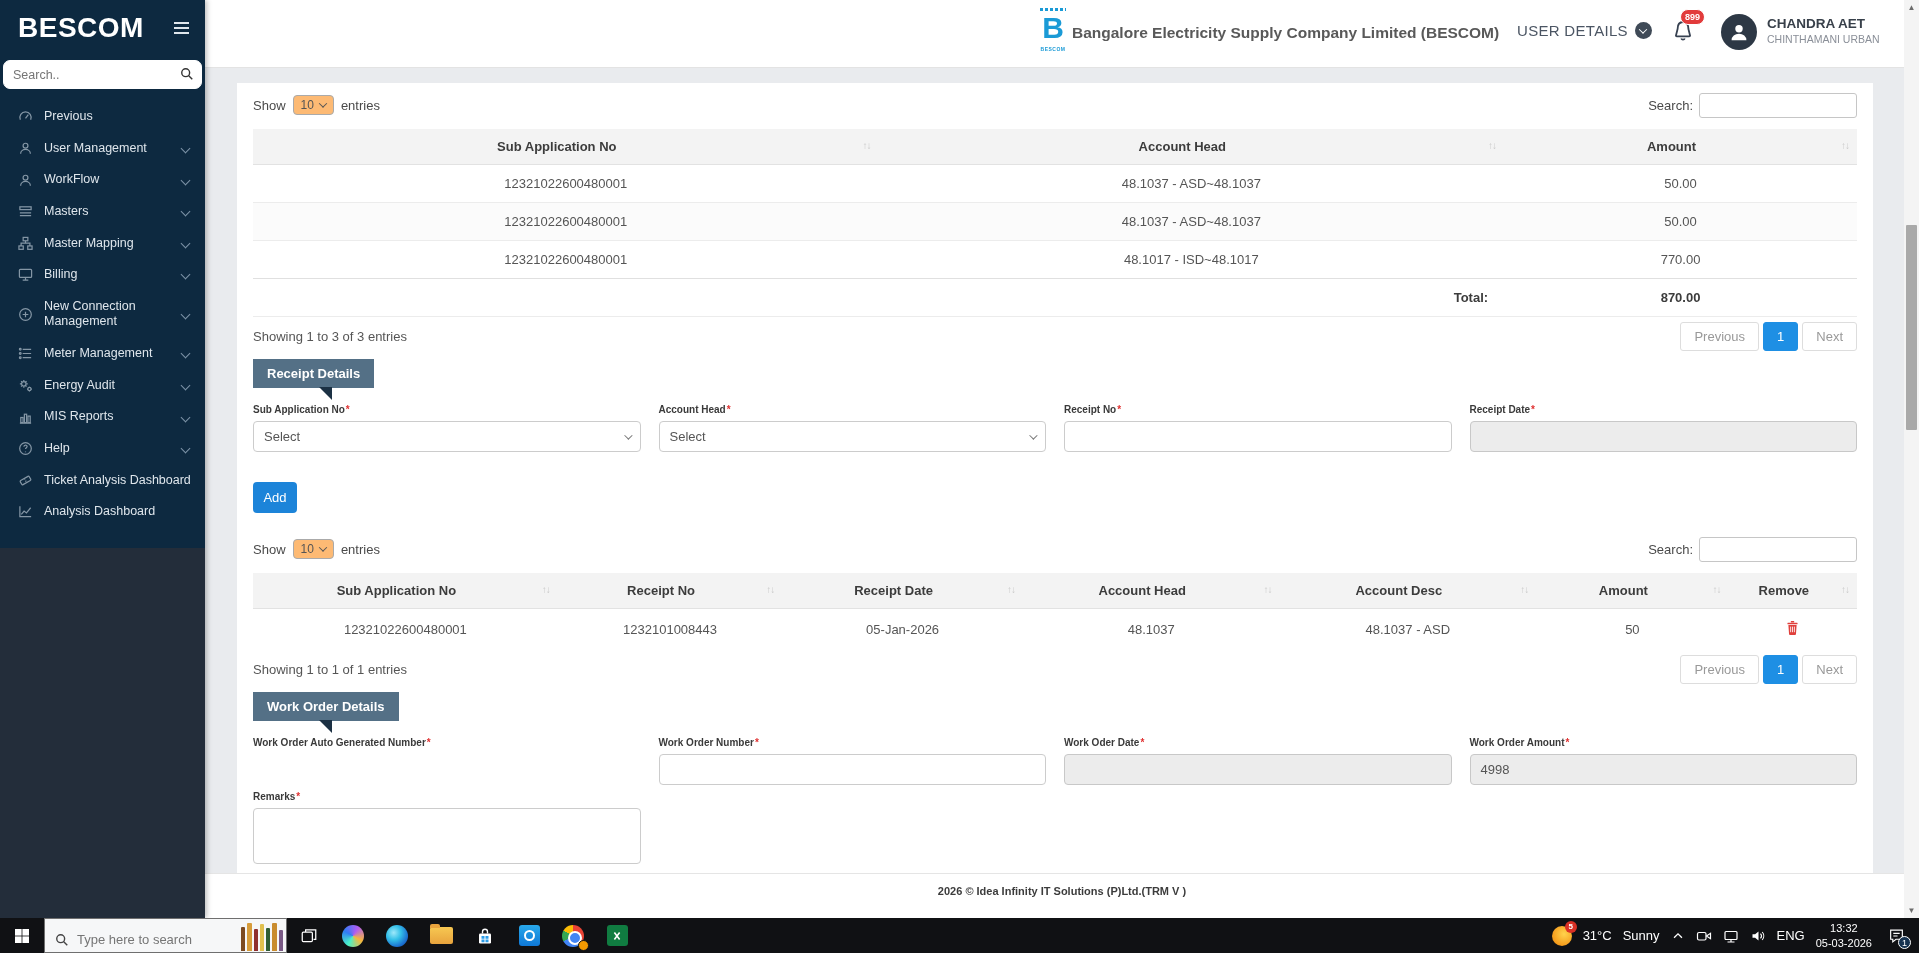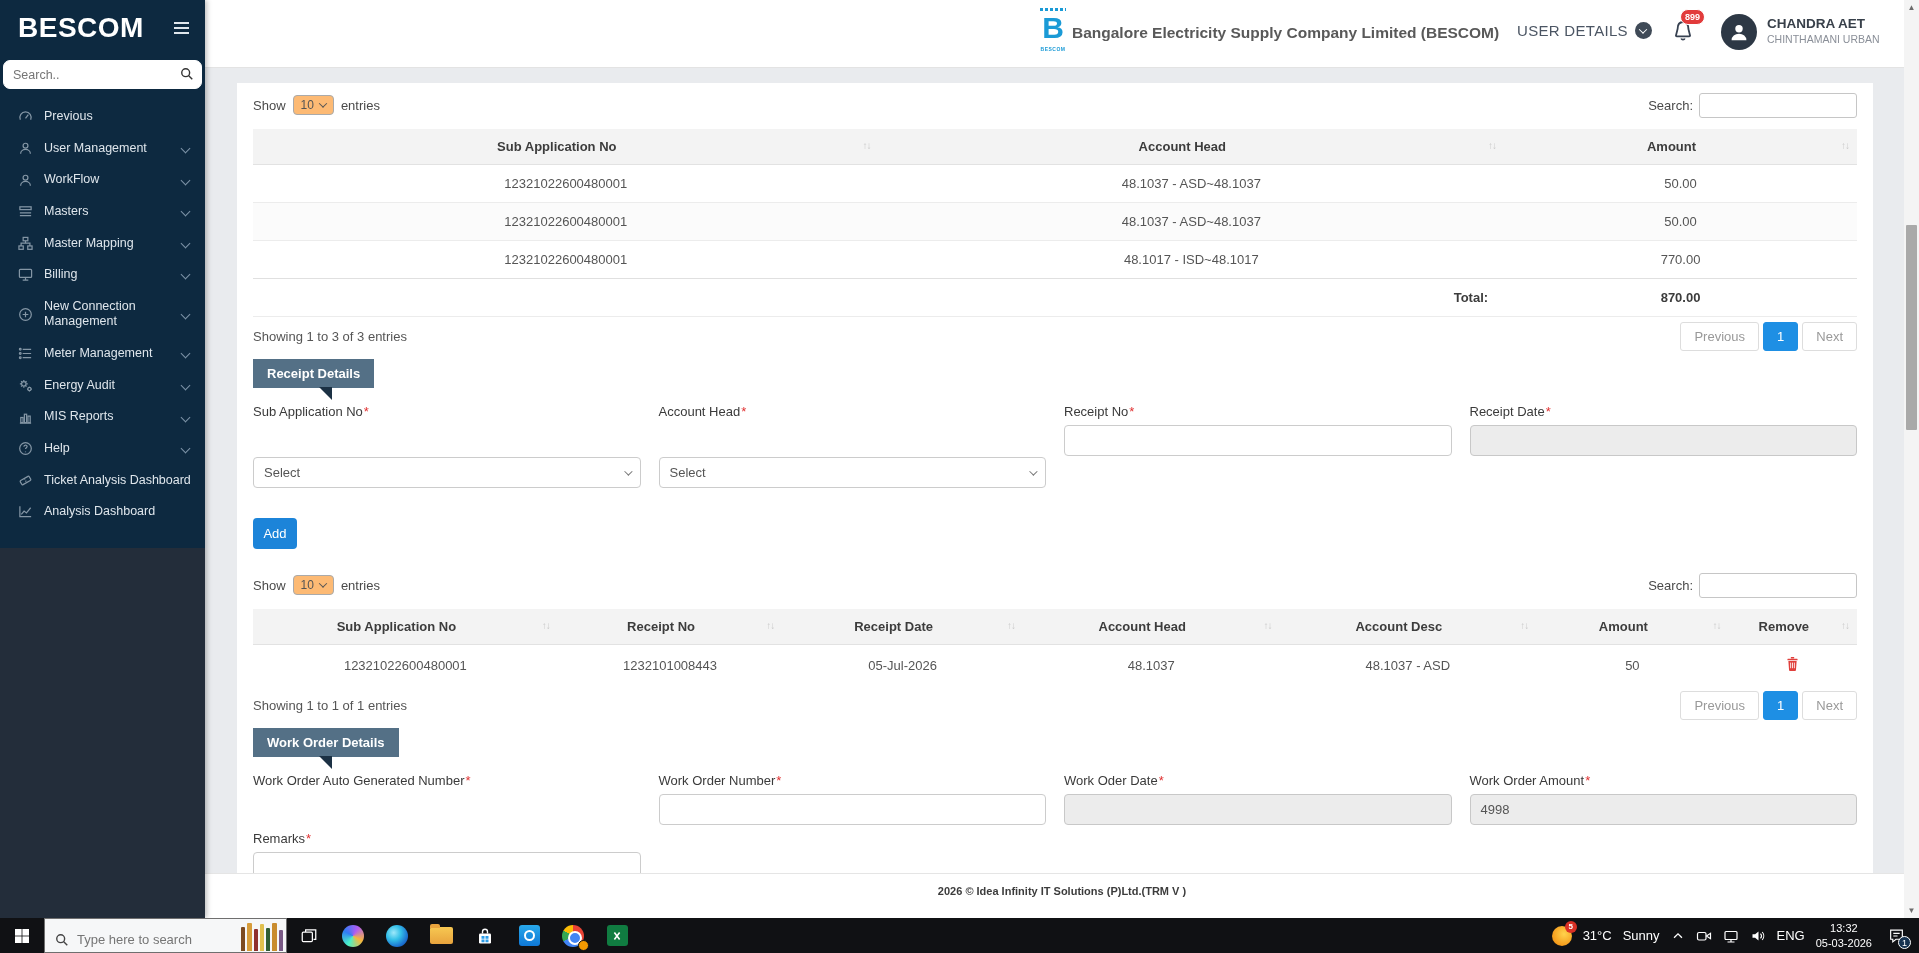--- a/index.html
+++ b/index.html
@@ -65,24 +65,24 @@
   .dt-info { font-size:13px; color:#555; }
   .pager { display:flex; }
   .page-btn { font-size:13px; color:#999; border:1px solid #ddd; background:#fff; border-radius:3px; padding:6px 13px; margin-left:4px; cursor:pointer; }
   .page-btn.active { background:#1e8fe4; border-color:#1e8fe4; color:#fff; }
 
   .section-badge { position:relative; display:inline-block; background:#547086; color:#fff; font-size:13px; font-weight:bold; padding:7px 14px; margin-top:8px; }
   .section-badge::after { content:""; position:absolute; left:66px; bottom:-12px; width:0; height:0; border-left:13px solid transparent; border-top:13px solid #1c3144; }
 
   .form-grid { display:grid; grid-template-columns:repeat(4,1fr); column-gap:18px; row-gap:6px; margin-top:16px; }
   .field { display:flex; flex-direction:column; }
-  .flabel { font-size:13px; font-weight:normal; color:#3a3a3a; margin-bottom:6px; }
+  .flabel { font-size:10px; font-weight:bold; color:#3a3a3a; margin-bottom:6px; }
   .req { color:#e03131; margin-left:1px; }
   .control { height:31px; border:1px solid #ccc; border-radius:4px; background:#fff; font-size:13px; color:#555; display:flex; align-items:center; justify-content:space-between; padding:0 10px; }
-  .control.select { cursor:pointer;margin-top:32px; }
+  .control.select { cursor:pointer; }
   .control.disabled { background:#ececec; border-color:#c8c8c8; }
   input.control { display:block; width:100%; outline:none; font-family:inherit; padding:0 10px; }
   .sel-chev { width:6px; height:6px; border-right:1.4px solid #777; border-bottom:1.4px solid #777; transform:rotate(45deg) translateY(-2px); }
   .add-btn { width:44px; height:31px; background:#1c84d9; border:none; border-radius:4px; color:#fff; font-size:13px; cursor:pointer; align-self:flex-start; margin-top:24px; font-family:inherit; }
   textarea.control { height:56px; resize:none; padding:6px 10px; outline:none; font-family:inherit; }
 
   .trash-btn { background:none; border:none; cursor:pointer; padding:0; }
   .spacer-lg { height:22px; }
 
   
@@ -456,21 +456,21 @@
             <th><span>Account Head</span><span class="sort-icon"></span></th>
             <th><span>Account Desc</span><span class="sort-icon"></span></th>
             <th><span>Amount</span><span class="sort-icon"></span></th>
             <th><span>Remove</span><span class="sort-icon"></span></th>
           </tr>
         </thead>
         <tbody>
           <tr>
             <td>12321022600480001</td>
             <td>1232101008443</td>
-            <td>05-Jul-2026</td>
+            <td>05-Jan-2026</td>
             <td>48.1037</td>
             <td>48.1037 - ASD</td>
             <td>50</td>
             <td>
               <button class="trash-btn">
                 <svg width="15" height="16" viewBox="0 0 16 17" style="fill:#e0403c">
                   <rect x="6.2" y="1" width="3.6" height="1.6" rx=".4"></rect>
                   <rect x="2.6" y="3" width="10.8" height="1.5" rx=".4"></rect>
                   <path d="M3.6 5.4h8.8l-.7 9.6a1 1 0 0 1-1 .9H5.3a1 1 0 0 1-1-.9z"></path>
                   <path d="M6 7v6M8 7v6M10 7v6" stroke="#fff" stroke-width=".9"></path>

